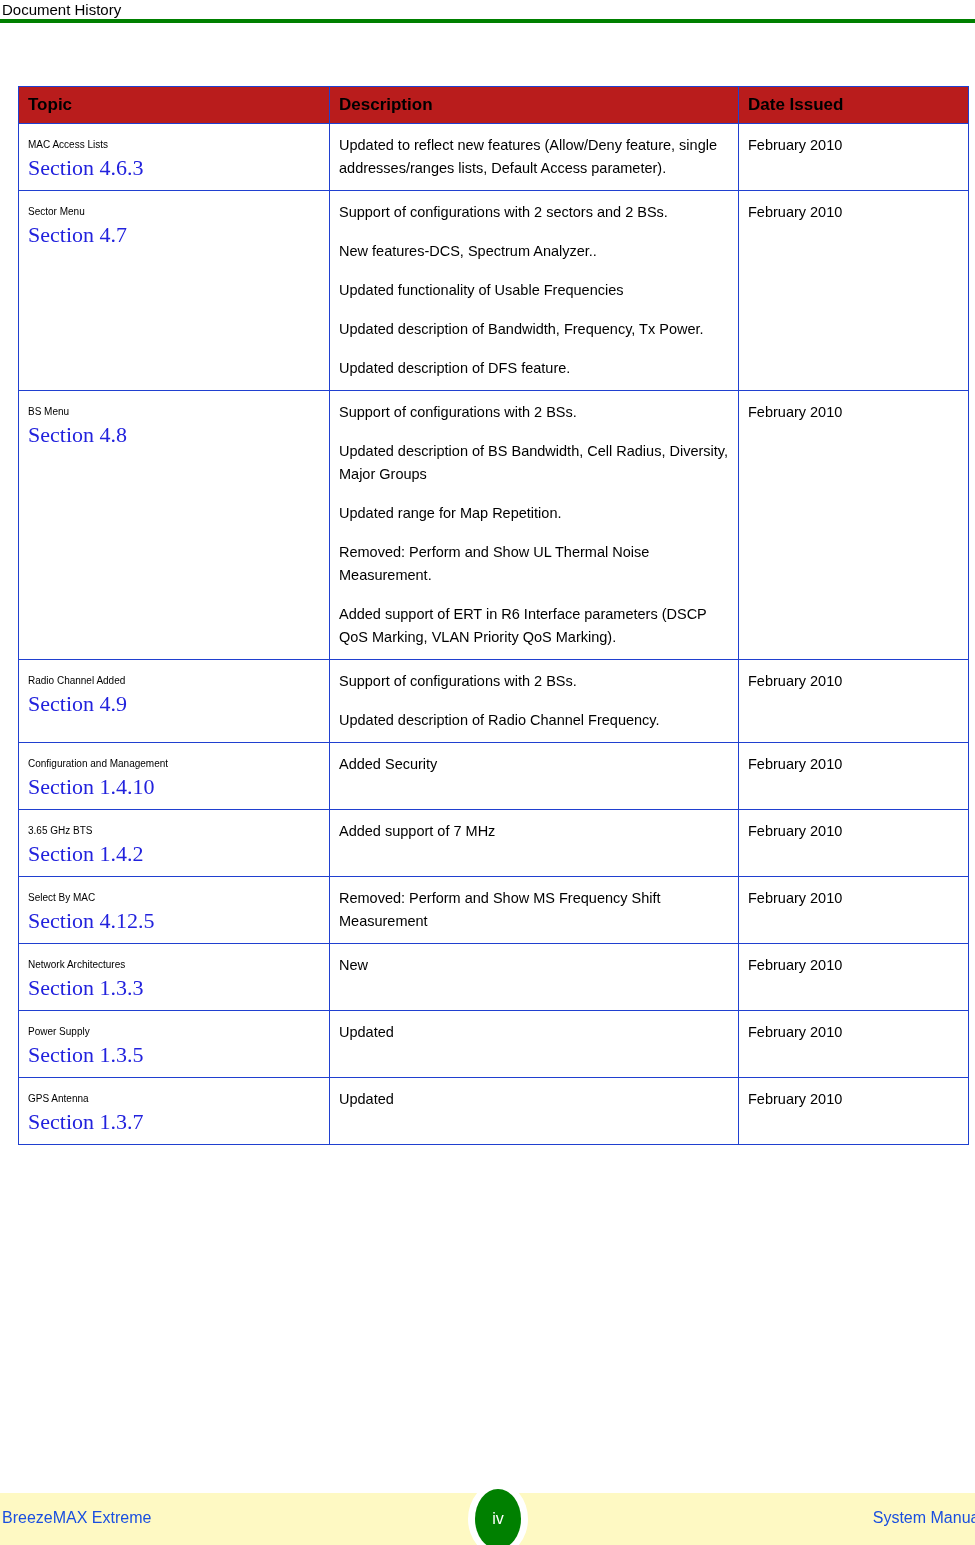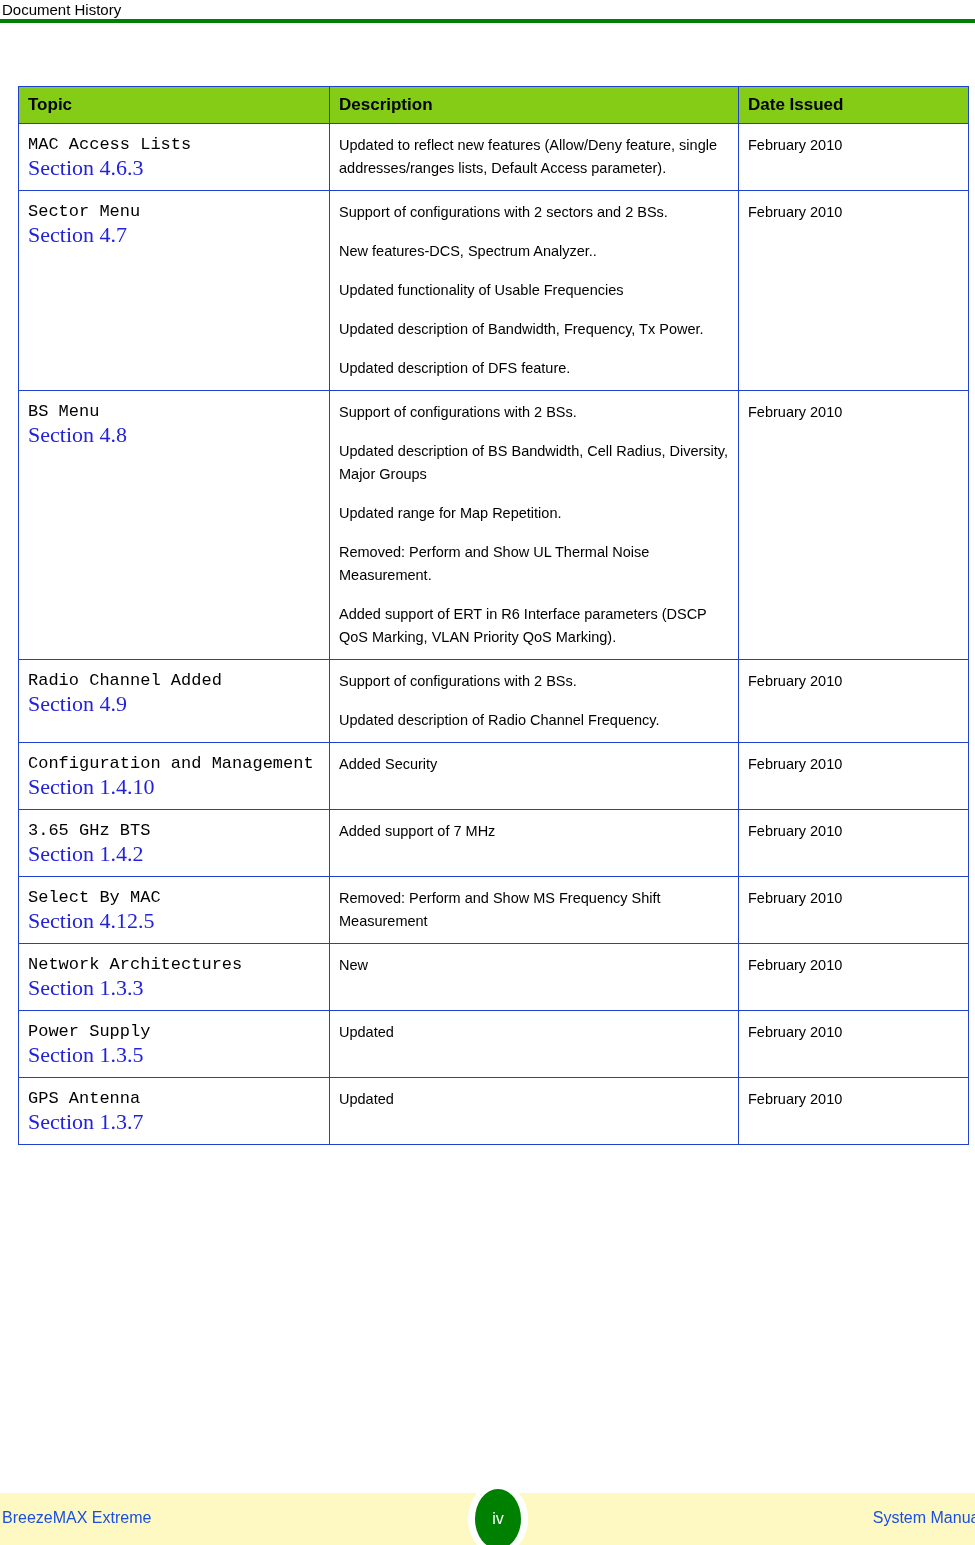--- a/index.html
+++ b/index.html
@@ -67,33 +67,33 @@
     border: 1px solid #2040d0;
     vertical-align: top;
     padding: 10px 9px 10px 9px;
     font-size: 14.5px;
     line-height: 23px;
     color: #000000;
     font-family: "Liberation Sans", sans-serif;
   }
 
   table.history-table thead th {
-    background: #84cc16;
+    background: #b91c1c;
     font-weight: bold;
     font-size: 17px;
     line-height: 20px;
     padding-top: 8px;
     padding-bottom: 8px;
     text-align: left;
   }
 
   .topic-title {
     display: block;
-    font-family: Liberation Mono, monospace;
-    font-size: 17px;
+    font-family: Liberation Sans, sans-serif;
+    font-size: 10px;
     line-height: 22px;
     color: #000000;
   }
   .topic-link {
     display: block;
     font-family: "Liberation Serif", serif;
     font-size: 22px;
     line-height: 24px;
     color: #2222dd;
     text-decoration: none;

